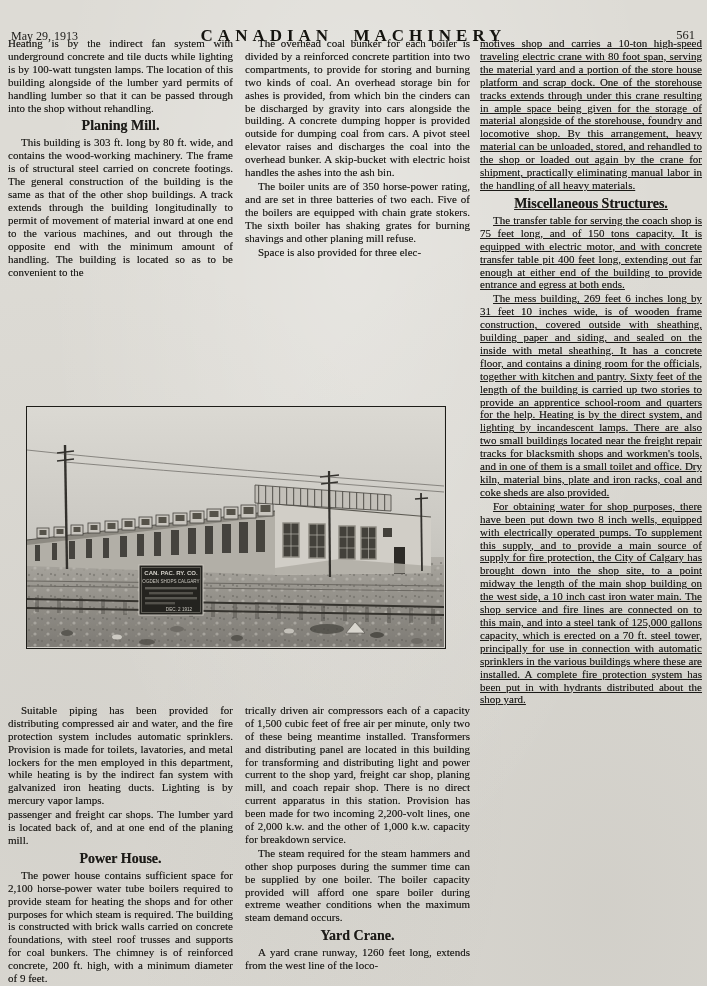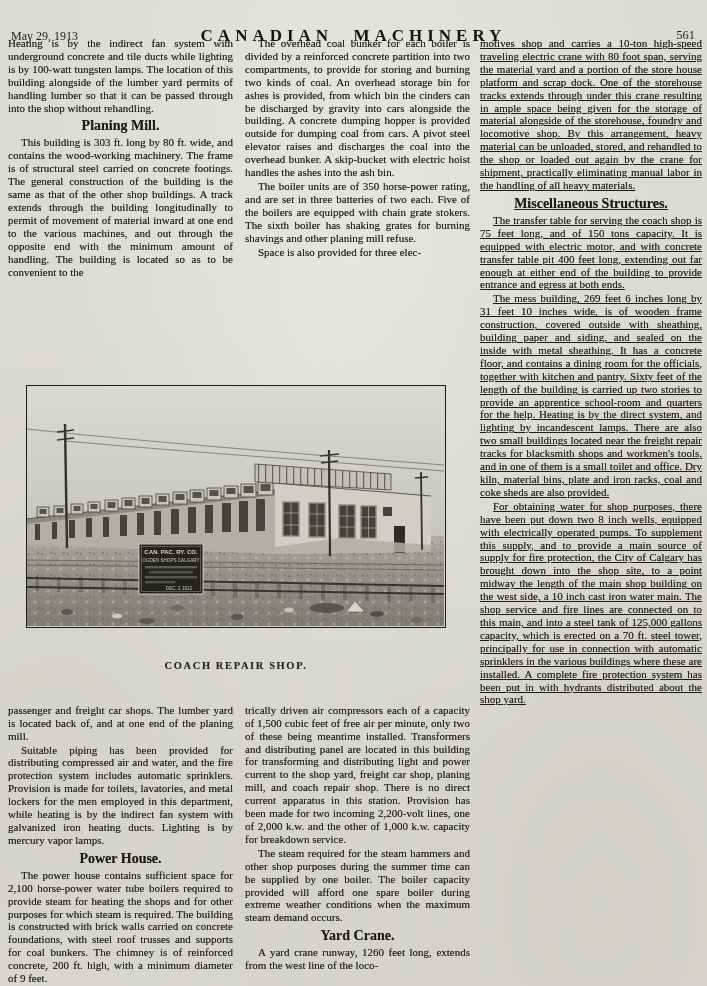--- a/index.html
+++ b/index.html
@@ -255,26 +255,25 @@
             <text x="32" y="10" text-anchor="middle" font-size="6" font-weight="bold" fill="#d6d3cb" font-family="Liberation Sans, sans-serif">CAN. PAC. RY. CO.</text>
             <text x="32" y="18" text-anchor="middle" font-size="4.6" fill="#c9c6be" font-family="Liberation Sans, sans-serif">OGDEN SHOPS CALGARY</text>
             <rect x="6" y="22" width="52" height="2.4" fill="#9a978f" opacity="0.5"></rect>
             <rect x="10" y="27" width="44" height="2.4" fill="#9a978f" opacity="0.4"></rect>
             <rect x="6" y="32" width="52" height="2.4" fill="#9a978f" opacity="0.45"></rect>
             <rect x="6" y="37" width="30" height="2.4" fill="#9a978f" opacity="0.4"></rect>
             <text x="40" y="46" text-anchor="middle" font-size="4.6" fill="#c9c6be" font-family="Liberation Sans, sans-serif">DEC. 2 1912</text>
           </g>
         </svg>
       </div>
-      <div class="photo-caption">COACH REPAIR SHOP.</div>
 
       <div class="cols bottom-cols">
         <div class="col">
+          <p class="jp ind">Suitable piping has been provided for distributing compressed air and water, and the fire protection system includes automatic sprinklers.  Provision is made for toilets, lavatories, and metal lockers for the men employed in this department, while heating is by the indirect fan system with galvanized iron heating ducts.  Lighting is by mercury vapor lamps.</p>
           <p class="jp">passenger and freight car shops.  The lumber yard is located back of, and at one end of the planing mill.</p>
-          <p class="jp ind">Suitable piping has been provided for distributing compressed air and water, and the fire protection system includes automatic sprinklers.  Provision is made for toilets, lavatories, and metal lockers for the men employed in this department, while heating is by the indirect fan system with galvanized iron heating ducts.  Lighting is by mercury vapor lamps.</p>
           <div class="shead">Power House.</div>
           <p class="jp ind">The power house contains sufficient space for 2,100 horse-power water tube boilers required to provide steam for heating the shops and for other purposes for which steam is required.  The building is constructed with brick walls carried on concrete foundations, with steel roof trusses and supports for coal bunkers.  The chimney is of reinforced concrete, 200 ft. high, with a minimum diameter of 9 feet.</p>
         </div>
         <div class="col">
           <p class="jp">trically driven air compressors each of a capacity of 1,500 cubic feet of free air per minute, only two of these being meantime installed.  Transformers and distributing panel are located in this building for transforming and distributing light and power current to the shop yard, freight car shop, planing mill, and coach repair shop.  There is no direct current apparatus in this station.  Provision has been made for two incoming 2,200-volt lines, one of 2,000 k.w. and the other of 1,000 k.w. capacity for breakdown service.</p>
           <p class="jp ind">The steam required for the steam hammers and other shop purposes during the summer time can be supplied by one boiler.  The boiler capacity provided will afford one spare boiler during extreme weather conditions when the maximum steam demand occurs.</p>
           <div class="shead">Yard Crane.</div>
           <p class="jp ind">A yard crane runway, 1260 feet long, extends from the west line of the loco-</p>
         </div>
       </div>

